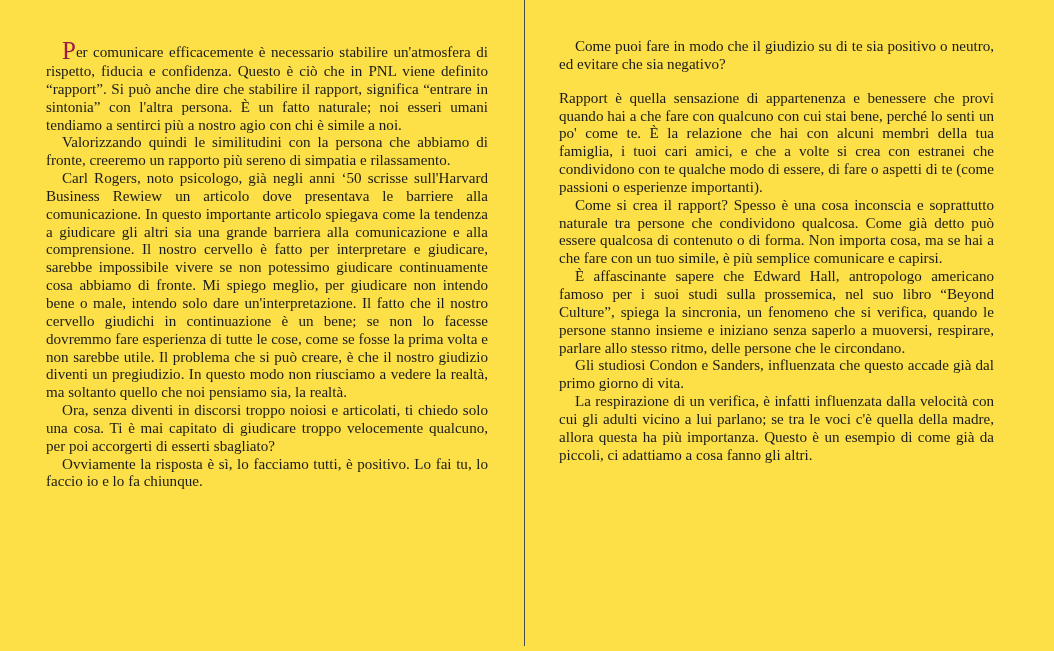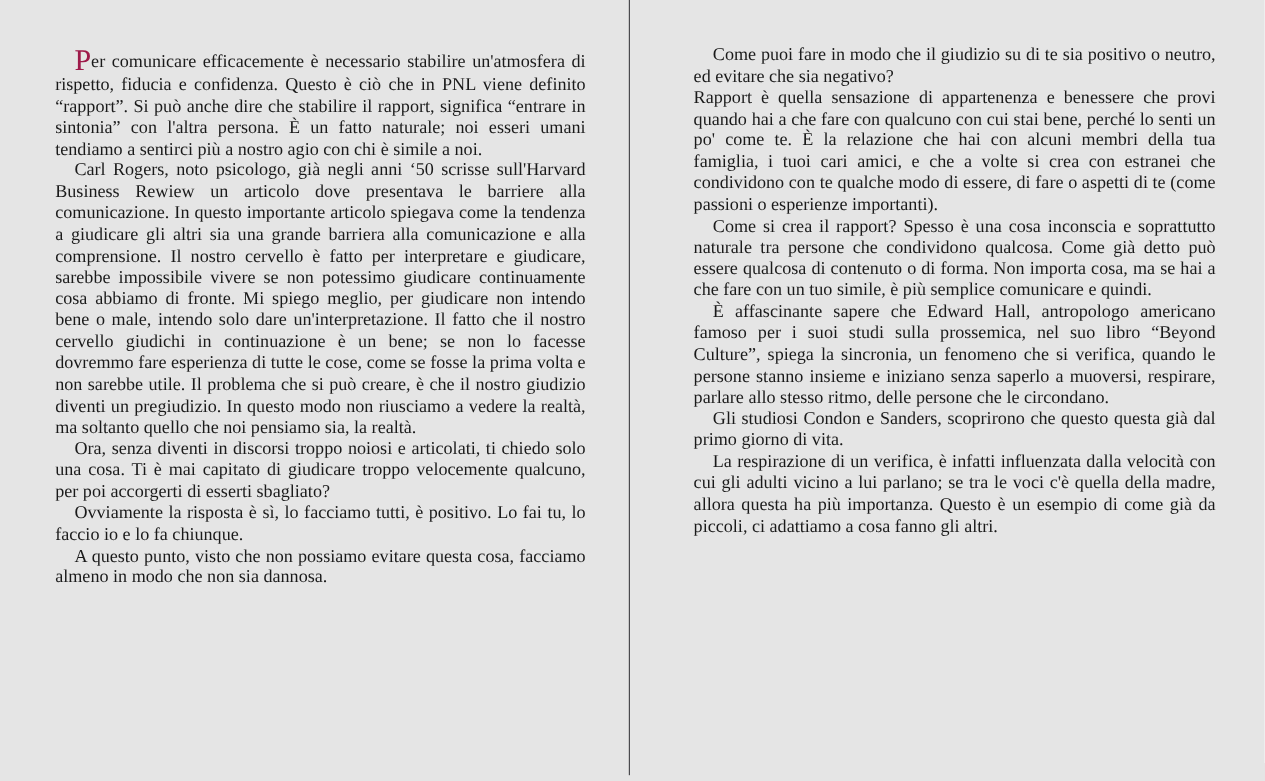--- a/index.html
+++ b/index.html
@@ -4,21 +4,21 @@
 <style>
   html, body {
     margin: 0;
     padding: 0;
     background: #ffffff;
   }
   .page {
     position: relative;
     width: 1054px;
     height: 651px;
-    background: #e5e5e5;
+    background: #fde047;
     overflow: hidden;
     font-family: "Liberation Serif", "DejaVu Serif", serif;
     color: #1a1a1a;
   }
   .column-rule {
     position: absolute;
     left: 524px;
     top: 0px;
     width: 1px;
     height: 646px;
@@ -32,29 +32,30 @@
     text-align: justify;
     text-justify: inter-word;
     hyphens: none;
     -webkit-hyphens: none;
   }
   .column-left {
     left: 46px;
     width: 442px;
   }
   .column-right {
-    left: 578px;
+    left: 559px;
     width: 435px;
   }
   p {
     margin: 0;
     text-indent: 16px;
   }
   p.no-indent {
     text-indent: 0;
+    margin-top: 16px;
   }
   p:last-child {
     text-align: justify;
   }
   
   p { text-align-last: left; }
   .dropcap-para {
     position: relative;
   }
   .dropcap {
@@ -67,28 +68,28 @@
 </style>
 </head>
 <body>
 
 <div class="page">
 
   <div class="column-rule"></div>
 
   <div class="column column-left">
     <p class="dropcap-para"><span class="dropcap">P</span><span>er comunicare efficacemente è necessario stabilire un'atmosfera di rispetto, fiducia e confidenza. Questo è ciò che in PNL viene definito “rapport”. Si può anche dire che stabilire il rapport, significa “entrare in sintonia” con l'altra persona. È un fatto naturale; noi esseri umani tendiamo a sentirci più a nostro agio con chi è simile a noi.</span></p>
+    <p>Valorizzando quindi le similitudini con la persona che abbiamo di fronte, creeremo un rapporto più sereno di simpatia e rilassamento.</p>
     <p>Carl Rogers, noto psicologo, già negli anni ‘50 scrisse sull'Harvard Business Rewiew un articolo dove presentava le barriere alla comunicazione. In questo importante articolo spiegava come la tendenza a giudicare gli altri sia una grande barriera alla comunicazione e alla comprensione. Il nostro cervello è fatto per interpretare e giudicare, sarebbe impossibile vivere se non potessimo giudicare continuamente cosa abbiamo di fronte. Mi spiego meglio, per giudicare non intendo bene o male, intendo solo dare un'interpretazione. Il fatto che il nostro cervello giudichi in continuazione è un bene; se non lo facesse dovremmo fare esperienza di tutte le cose, come se fosse la prima volta e non sarebbe utile. Il problema che si può creare, è che il nostro giudizio diventi un pregiudizio. In questo modo non riusciamo a vedere la realtà, ma soltanto quello che noi pensiamo sia, la realtà.</p>
     <p>Ora, senza diventi in discorsi troppo noiosi e articolati, ti chiedo solo una cosa. Ti è mai capitato di giudicare troppo velocemente qualcuno, per poi accorgerti di esserti sbagliato?</p>
     <p>Ovviamente la risposta è sì, lo facciamo tutti, è positivo. Lo fai tu, lo faccio io e lo fa chiunque.</p>
-    <p>A questo punto, visto che non possiamo evitare questa cosa, facciamo almeno in modo che non sia dannosa.</p>
   </div>
 
   <div class="column column-right">
     <p>Come puoi fare in modo che il giudizio su di te sia positivo o neutro, ed evitare che sia negativo?</p>
     <p class="no-indent">Rapport è quella sensazione di appartenenza e benessere che provi quando hai a che fare con qualcuno con cui stai bene, perché lo senti un po' come te. È la relazione che hai con alcuni membri della tua famiglia, i tuoi cari amici, e che a volte si crea con estranei che condividono con te qualche modo di essere, di fare o aspetti di te (come passioni o esperienze importanti).</p>
-    <p>Come si crea il rapport? Spesso è una cosa inconscia e soprattutto naturale tra persone che condividono qualcosa. Come già detto può essere qualcosa di contenuto o di forma. Non importa cosa, ma se hai a che fare con un tuo simile, è più semplice comunicare e quindi.</p>
+    <p>Come si crea il rapport? Spesso è una cosa inconscia e soprattutto naturale tra persone che condividono qualcosa. Come già detto può essere qualcosa di contenuto o di forma. Non importa cosa, ma se hai a che fare con un tuo simile, è più semplice comunicare e capirsi.</p>
     <p>È affascinante sapere che Edward Hall, antropologo americano famoso per i suoi studi sulla prossemica, nel suo libro “Beyond Culture”, spiega la sincronia, un fenomeno che si verifica, quando le persone stanno insieme e iniziano senza saperlo a muoversi, respirare, parlare allo stesso ritmo, delle persone che le circondano.</p>
-    <p>Gli studiosi Condon e Sanders, scoprirono che questo questa già dal primo giorno di vita.</p>
+    <p>Gli studiosi Condon e Sanders, influenzata che questo accade già dal primo giorno di vita.</p>
     <p>La respirazione di un verifica, è infatti influenzata dalla velocità con cui gli adulti vicino a lui parlano; se tra le voci c'è quella della madre, allora questa ha più importanza. Questo è un esempio di come già da piccoli, ci adattiamo a cosa fanno gli altri.</p>
   </div>
 
 </div>
 
 </body></html>

